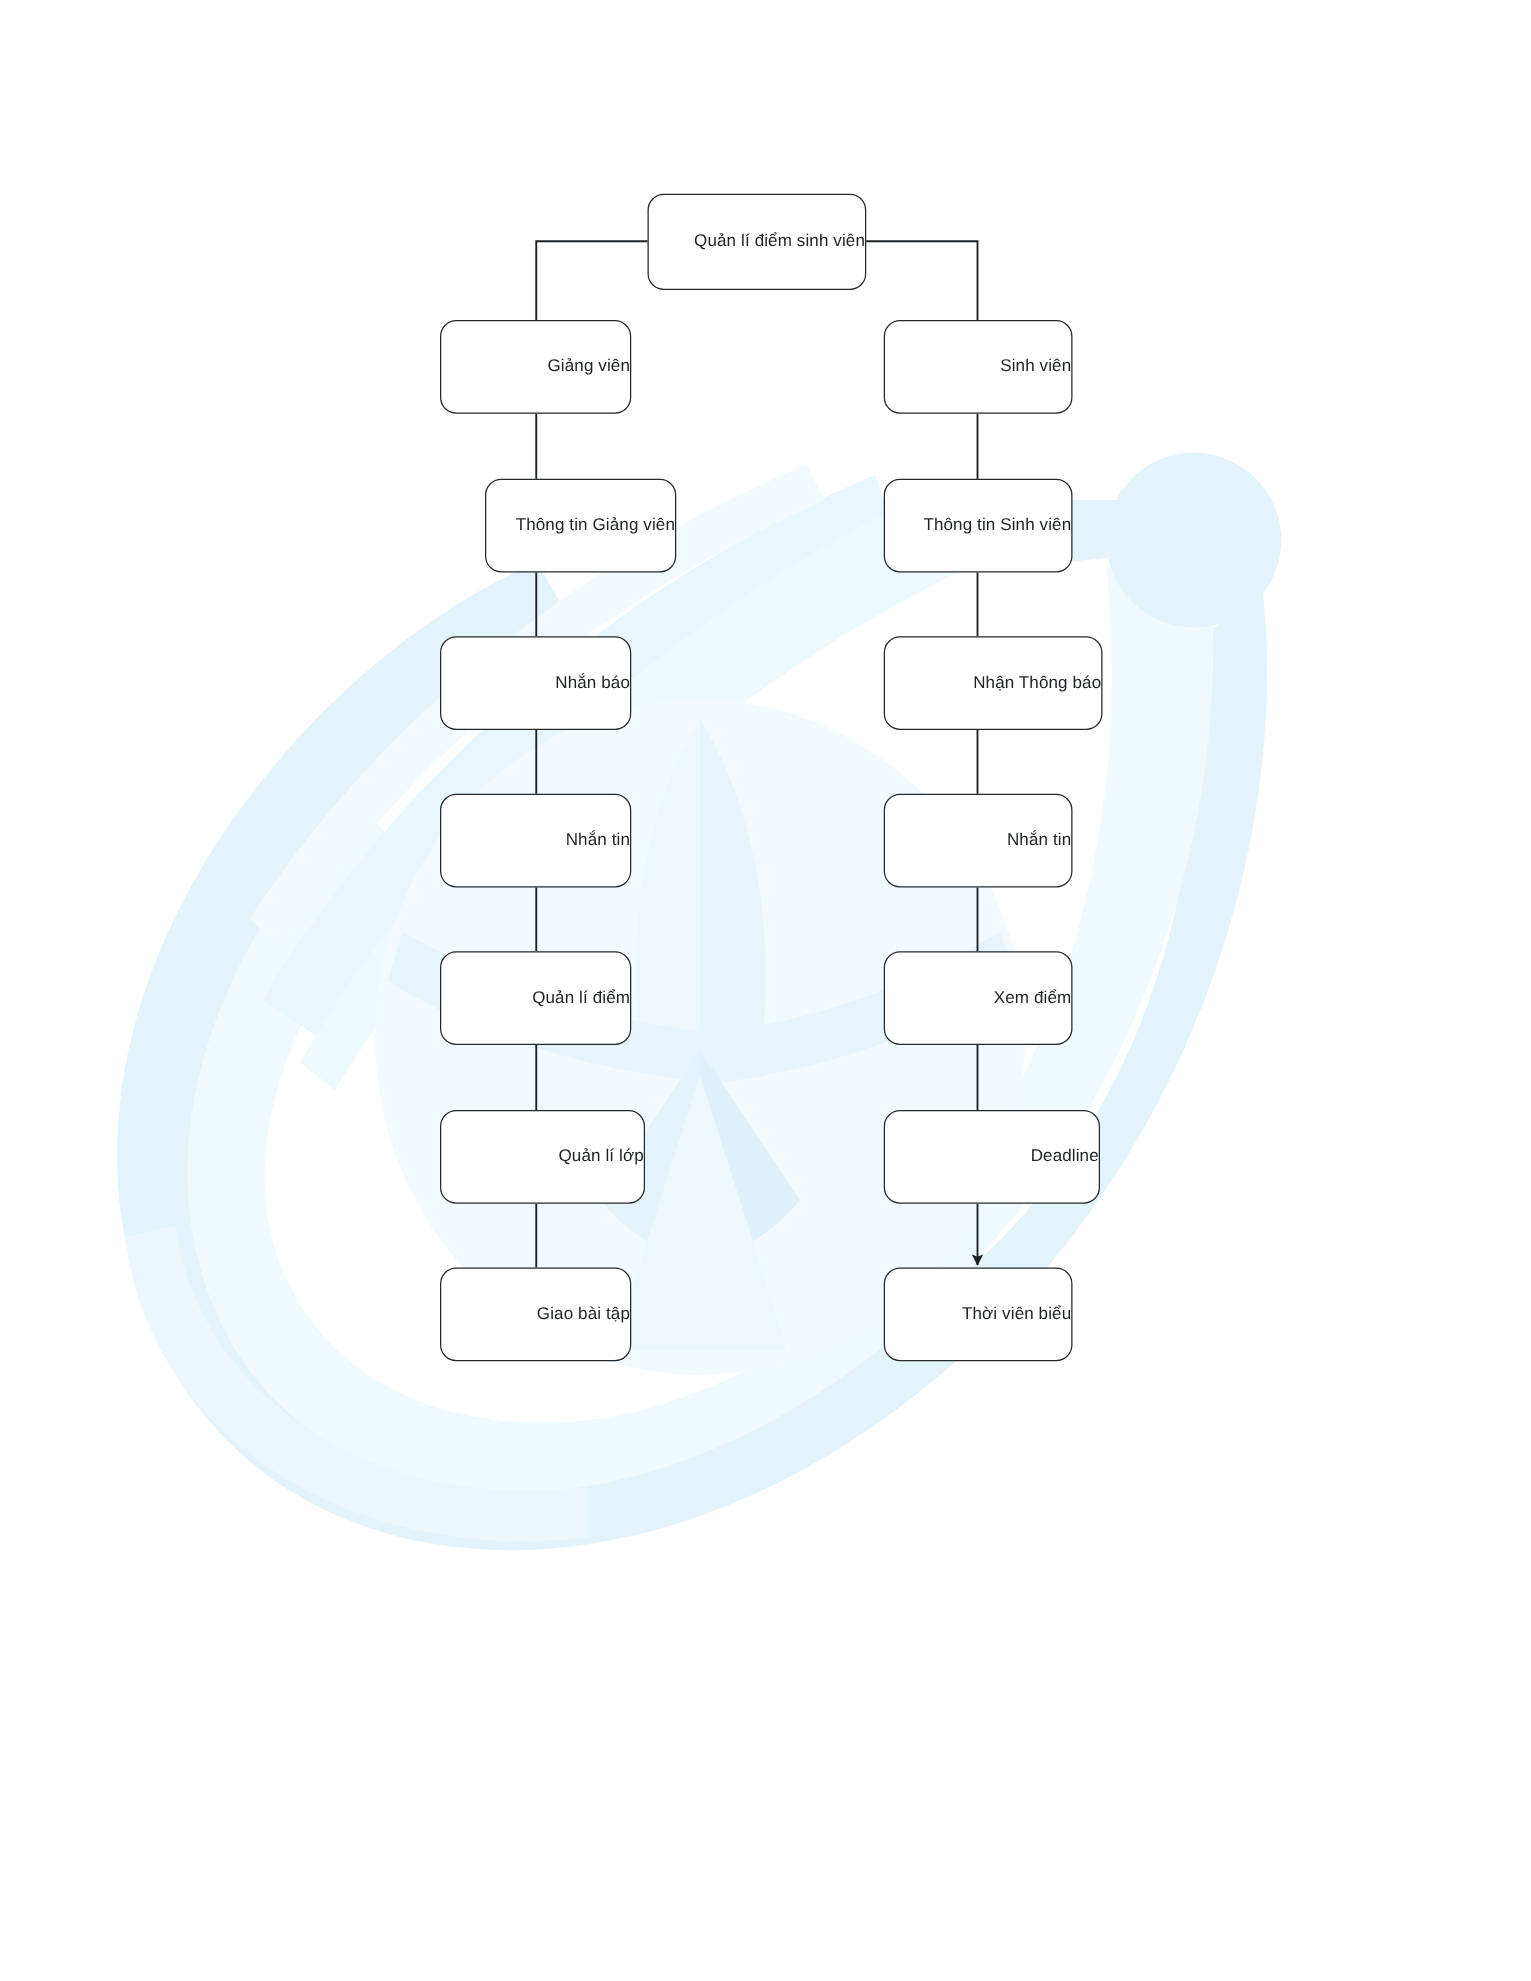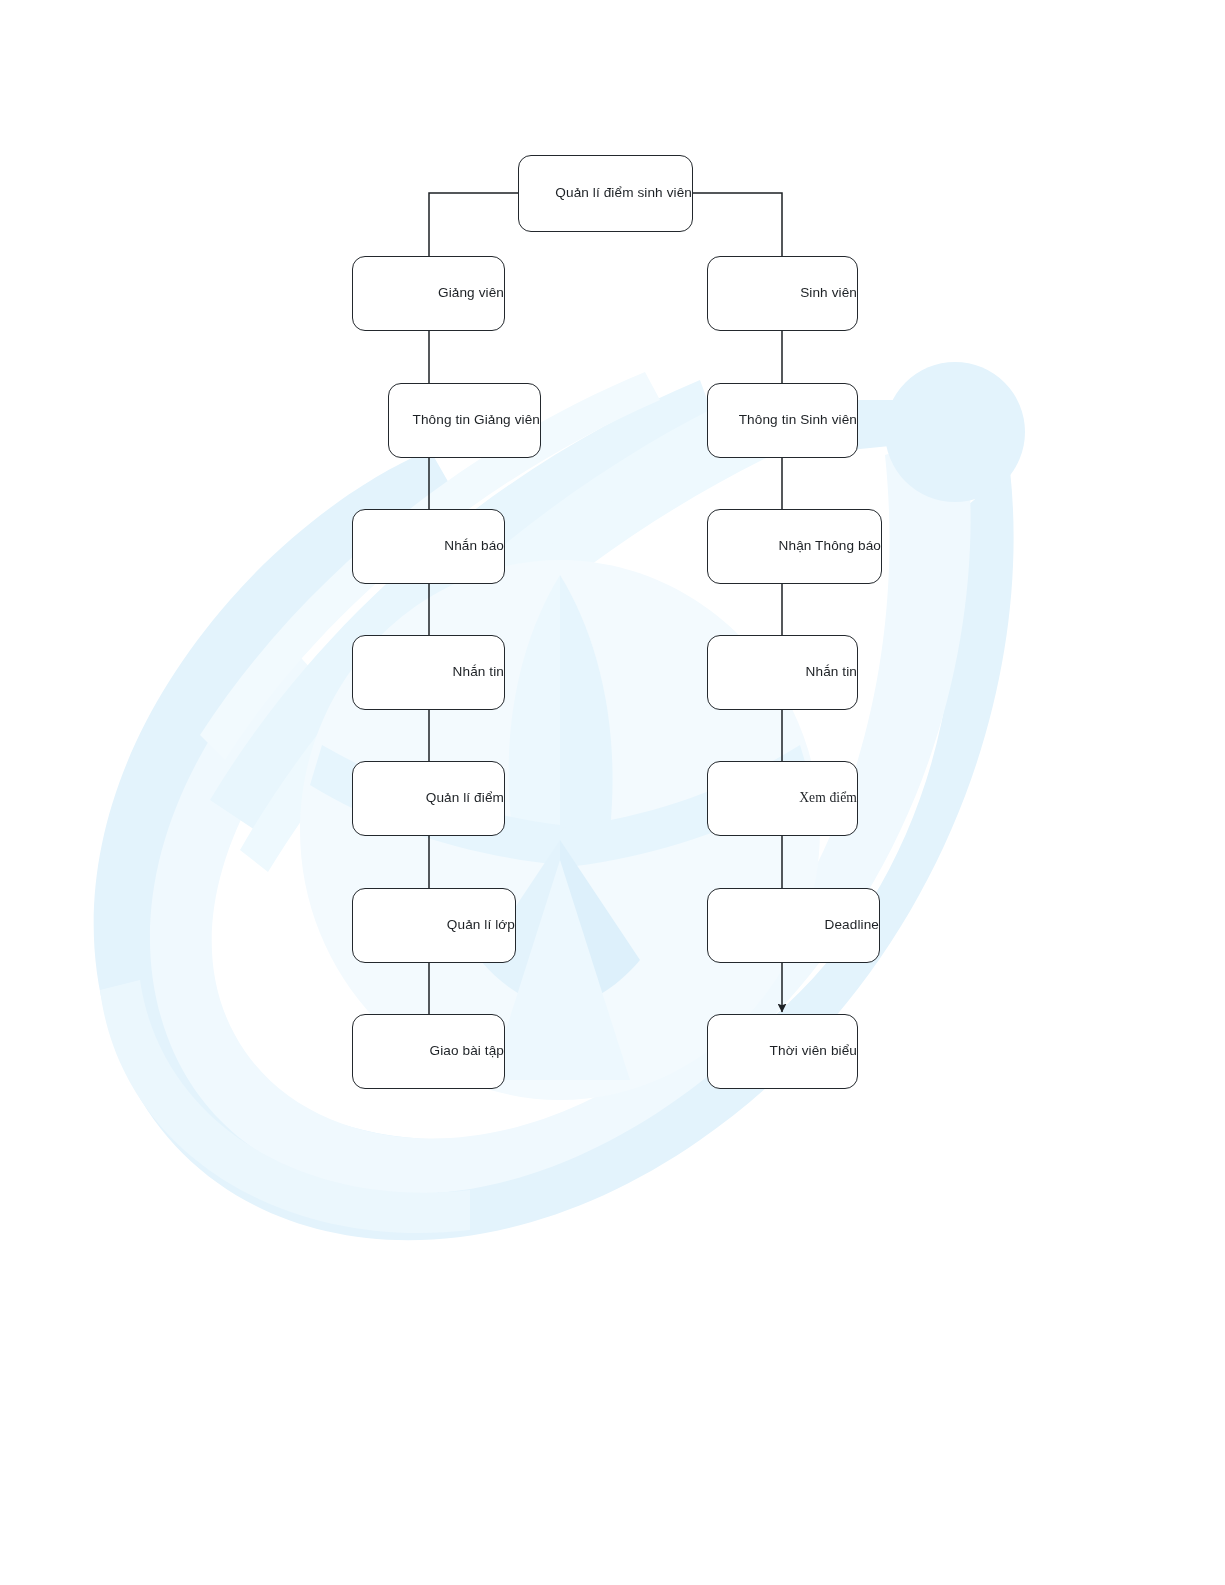--- a/index.html
+++ b/index.html
@@ -188,21 +188,21 @@
     </div>
     <div class="node" style="left:707px; top:383px; width:151px; height:75px;">
       <span class="node-label">Thông tin Sinh viên</span>
     </div>
     <div class="node" style="left:707px; top:509px; width:175px; height:75px;">
       <span class="node-label">Nhận Thông báo</span>
     </div>
     <div class="node" style="left:707px; top:635px; width:151px; height:75px;">
       <span class="node-label">Nhắn tin</span>
     </div>
-    <div class="node" style="left:707px; top:761px; width:151px; height:75px;font-family:Liberation Serif, serif;">
+    <div class="node" style="left:707px; top:761px; width:151px; height:75px;">
       <span class="node-label">Xem điểm</span>
     </div>
     <div class="node" style="left:707px; top:888px; width:173px; height:75px;">
       <span class="node-label">Deadline</span>
     </div>
     <div class="node" style="left:707px; top:1014px; width:151px; height:75px;">
       <span class="node-label">Thời viên biểu</span>
     </div>
 
   </div>

